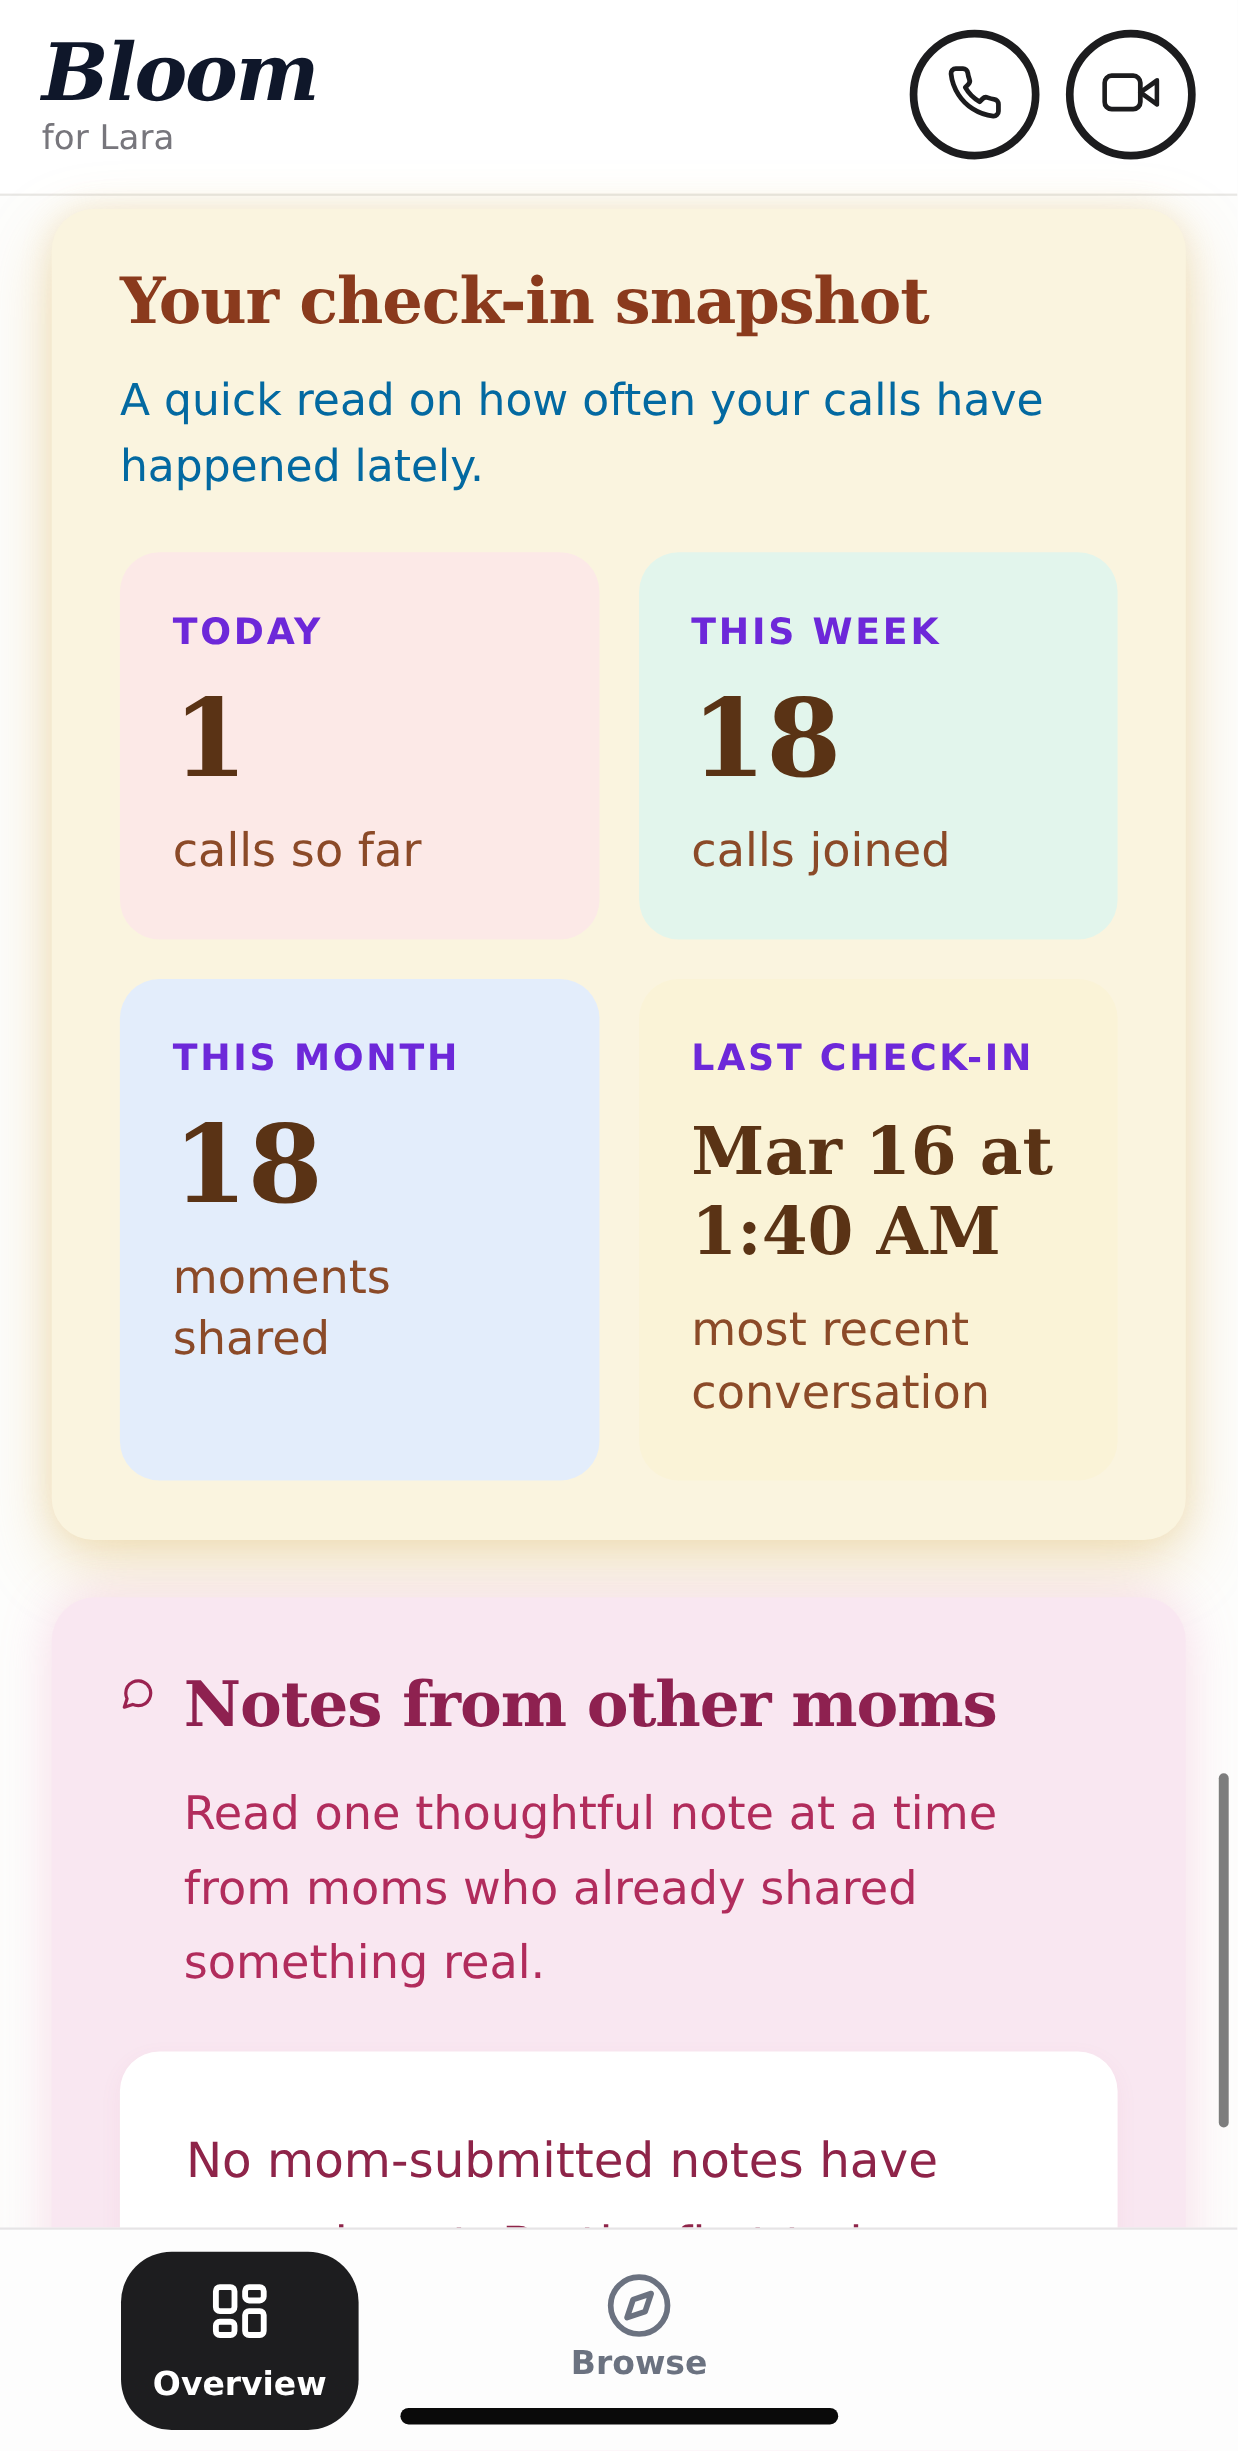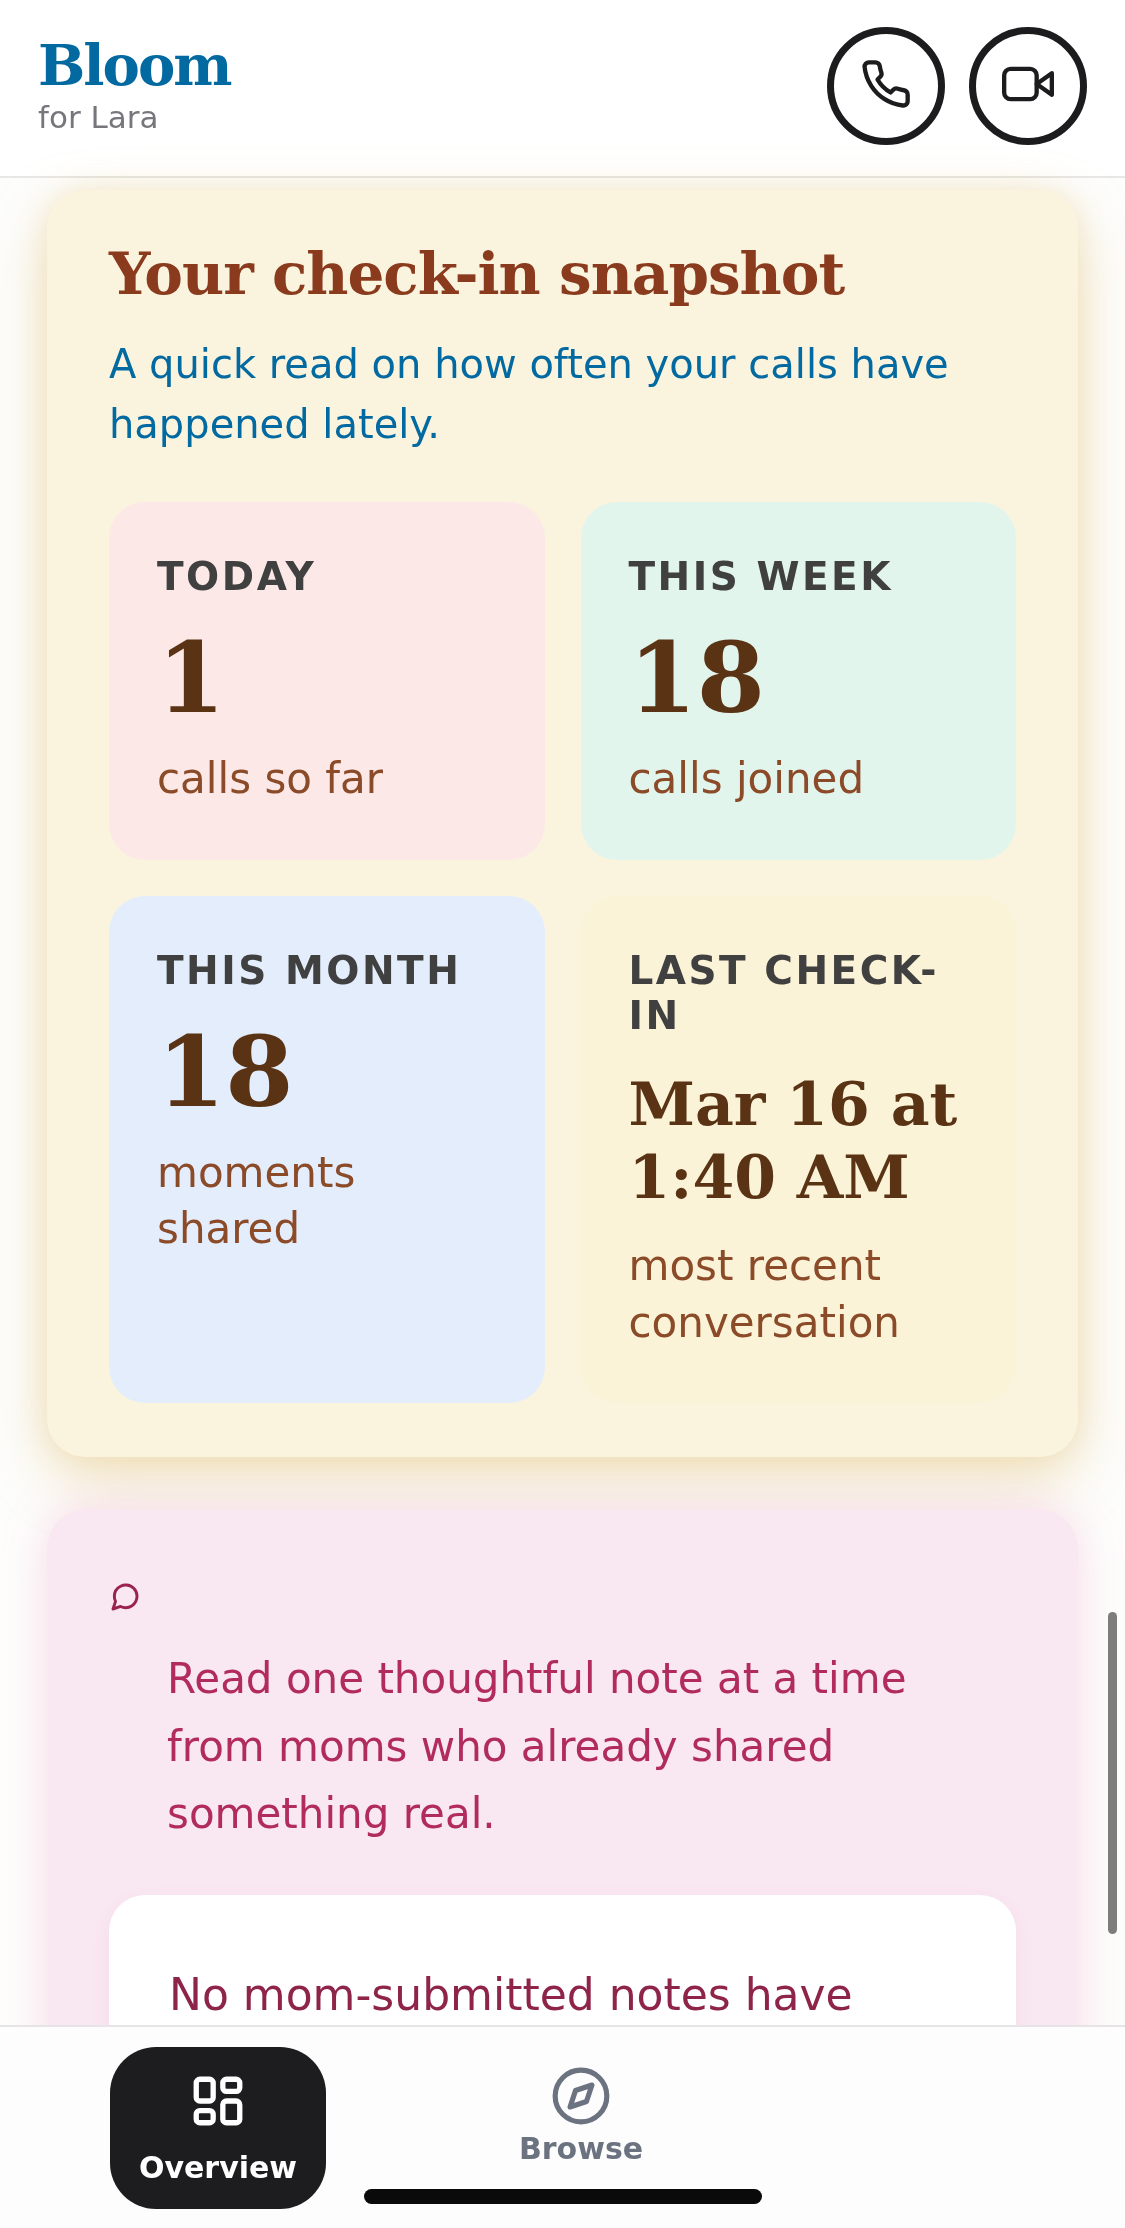--- a/index.html
+++ b/index.html
@@ -13,22 +13,23 @@
 
   
   .header {
     height:178px; background:#ffffff;
     border-bottom:2px solid #e8e7e4;
     display:flex; align-items:center; justify-content:space-between;
     padding:10px 38px 14px 38px;
   }
   .app-title {
     font-family:"DejaVu Serif","Liberation Serif",serif;
-    font-weight:bold; font-size:56px; line-height:1.02; color:#0369a1;
+    font-weight:bold; font-size:72px; line-height:1.02; color:#0f172a;
     letter-spacing:-2px;
+    font-style:italic;
   }
   .app-subtitle { font-size:31px; color:#77767c; margin-top:4px; }
   .header-actions { display:flex; gap:24px; }
   .round-btn {
     width:118px; height:118px; border-radius:50%;
     border:7px solid #1c1c1e; background:#fff;
     display:flex; align-items:center; justify-content:center;
     color:#1c1c1e; cursor:pointer;
   }
   .round-btn svg { width:52px; height:52px; }
@@ -45,22 +46,22 @@
     font-weight:bold; font-size:58px; color:#8a3a1d;
     letter-spacing:-1px; margin-bottom:26px;
   }
   .snapshot-desc {
     font-size:40px; color:#0369a1; line-height:1.5;
     max-width:905px; margin-bottom:48px;
   }
   .tiles { display:grid; grid-template-columns:1fr 1fr; gap:36px; }
   .tile { border-radius:36px; padding:52px 48px; }
   .tile-label {
-    font-size:39px; font-weight:bold; letter-spacing:2.5px;
-    color:#404040; text-transform:uppercase; margin-bottom:30px;
+    font-size:33px; font-weight:bold; letter-spacing:2.5px;
+    color:#6d28d9; text-transform:uppercase; margin-bottom:30px;
   }
   .tile-value {
     font-family:"DejaVu Serif","Liberation Serif",serif;
     font-weight:bold; font-size:98px; line-height:1; color:#5a3315;
     margin-bottom:24px;
   }
   .tile-value.small { font-size:60px; line-height:1.22; max-width:330px; }
   .tile-sub { font-size:42px; color:#8b4a28; line-height:1.35; max-width:340px; }
 
   .notes-card {
@@ -173,20 +174,21 @@
     </div>
   </div>
 
   <div class="notes-card">
     <div class="notes-head">
       <span class="bubble-icon">
         <svg viewBox="0 0 24 24" fill="none" stroke="currentColor" stroke-width="2.2" stroke-linecap="round" stroke-linejoin="round" width="32" height="32">
           <path d="M21 11.5a8.38 8.38 0 0 1-.9 3.8 8.5 8.5 0 0 1-7.6 4.7 8.38 8.38 0 0 1-3.8-.9L3 21l1.9-5.7a8.38 8.38 0 0 1-.9-3.8 8.5 8.5 0 0 1 4.7-7.6 8.38 8.38 0 0 1 3.8-.9h.5a8.48 8.48 0 0 1 8 8v.5z"></path>
         </svg>
       </span>
+      <div class="notes-title serif">Notes from other moms</div>
     </div>
     <div class="notes-desc">Read one thoughtful note at a time from moms who already shared something real.</div>
 
     <div class="note-empty-card">
       <div class="note-empty-text">No mom-submitted notes have come in yet. Be the first to leave something kind for a new mom.</div>
     </div>
   </div>
 
 </div>
 

